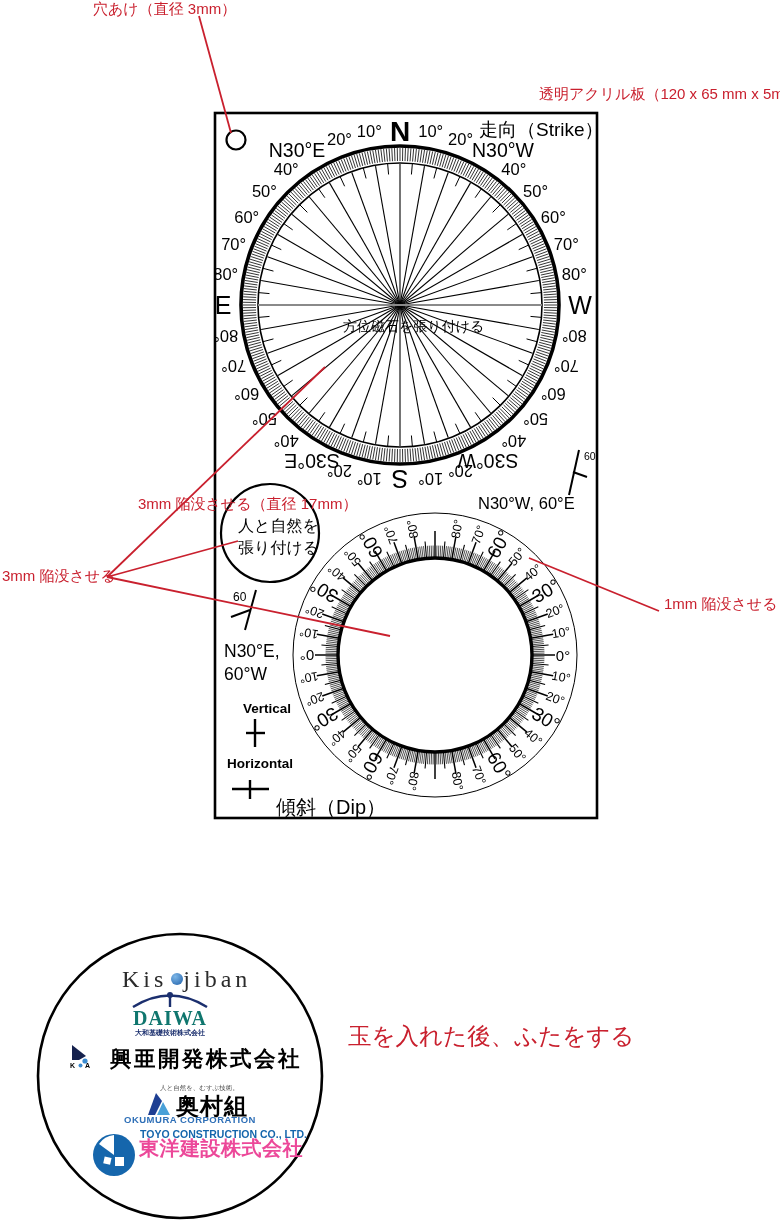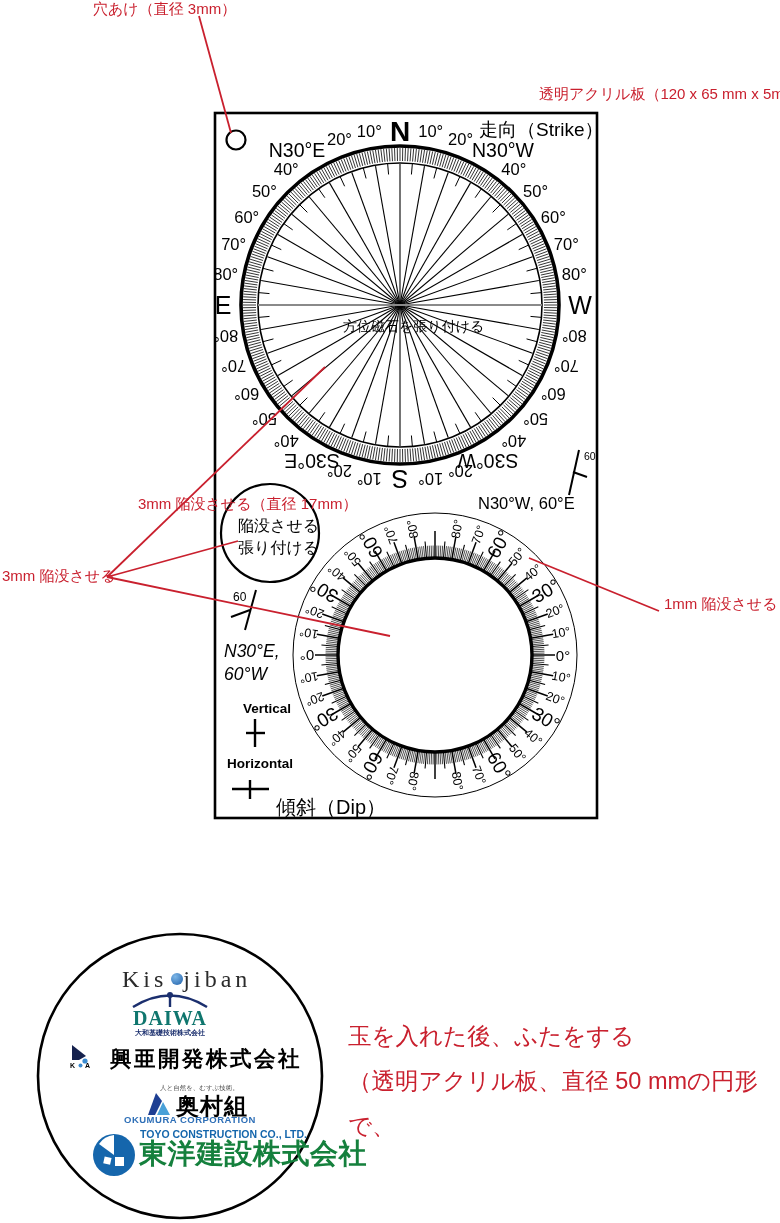--- a/index.html
+++ b/index.html
@@ -13,38 +13,38 @@
   #t-acrylic{left:539px;top:85px;font-size:15px;}
   #t-strike-title{left:479px;top:117px;font-size:19px;}
   #t-center-note{left:343px;top:318px;font-size:14px;}
   #t-recess17{left:138px;top:495px;font-size:15px;}
   #t-level{left:238px;top:515px;font-size:16px;line-height:22px;white-space:normal;width:90px;}
   #t-recess3{left:2px;top:567px;font-size:15px;}
   #t-recess1{left:664px;top:595px;font-size:15px;}
   #t-reading-upper{left:478px;top:494px;font-size:16.5px;}
   #t-dip60-upper{left:584px;top:450px;font-size:10.5px;}
   #t-dip60-lower{left:233px;top:590px;font-size:12px;}
-  #t-reading-lower{left:224px;top:640px;font-size:17.5px;line-height:23px;white-space:normal;width:80px;font-style:italic;}
+  #t-reading-lower{left:224px;top:640px;font-size:17.5px;line-height:23px;white-space:normal;width:80px;}
   #t-vertical{left:233px;top:701px;font-size:13.5px;font-weight:bold;margin-left:10px;}
   #t-horizontal{left:227px;top:756px;font-size:13.5px;font-weight:bold;}
   #t-dip-title{left:276px;top:794px;font-size:20px;}
   #note{left:348px;top:1014px;font-size:23.5px;line-height:45px;white-space:normal;width:430px;}
   #kisojiban{left:122px;top:966px;font-family:"Liberation Serif","DejaVu Serif",serif;
              font-size:24px;letter-spacing:4px;color:#2b2b2b;}
   #kiso-dot{left:171px;top:973px;width:12px;height:12px;border-radius:50%;
             background:radial-gradient(circle at 35% 30%,#7db7e8,#1f5fa8);}
   #daiwa{left:128px;top:991px;width:84px;text-align:center;}
   #daiwa-name{font-family:"Liberation Serif","DejaVu Serif",serif;font-weight:bold;
               font-size:20px;color:#0f766e;letter-spacing:1px;line-height:20px;}
   #daiwa-sub{font-size:7px;color:#1b2f6e;letter-spacing:0px;line-height:9px;font-weight:bold;}
   #koa-name{left:110px;top:1044px;font-size:21.5px;font-weight:bold;letter-spacing:2.5px;}
   #okumura-tagline{left:160px;top:1084px;font-size:6.5px;color:#444;}
   #okumura-name{left:176px;top:1091px;font-size:23px;font-weight:bold;letter-spacing:1px;}
   #okumura-en{left:124px;top:1114px;font-size:9.5px;font-weight:bold;color:#2e6fb7;letter-spacing:0.5px;text-align:center;}
-  #toyo-name{left:139px;top:1135px;font-size:28px;font-weight:bold;color:#15803d;letter-spacing:0.5px;}
+  #toyo-name{left:139px;top:1135px;font-size:20px;font-weight:bold;color:#ec4899;letter-spacing:0.5px;}
   #toyo-en{left:140px;top:1128px;font-size:10.5px;font-weight:bold;color:#1566ac;text-align:center;}
 </style>
 </head>
 <body>
 
 <svg id="main-svg" width="780" height="1223" viewBox="0 0 780 1223">
 
   <rect x="215" y="113" width="382" height="705" fill="none" stroke="#000" stroke-width="2.6"></rect>
 
   <circle cx="236" cy="140" r="9.5" fill="none" stroke="#000" stroke-width="2.2"></circle>
@@ -957,37 +957,36 @@
 
 <div class="abs red" id="t-drill">穴あけ（直径 3mm）</div>
 <div class="abs red" id="t-acrylic">透明アクリル板（120 x 65 mm x 5mm厚）</div>
 <div class="abs red" id="t-recess17">3mm 陥没させる（直径 17mm）</div>
 <div class="abs red" id="t-recess3">3mm 陥没させる</div>
 <div class="abs red" id="t-recess1">1mm 陥没させる</div>
 
 <div class="abs" id="t-strike-title">走向（Strike）</div>
 <div class="abs" id="t-center-note">方位磁石を張り付ける</div>
 <div class="abs" id="t-level">
-  <div>陥没させる</div>
+  <div>人と自然を</div>
   <div>張り付ける</div>
 </div>
 <div class="abs" id="t-reading-upper">N30°W, 60°E</div>
 <div class="abs" id="t-dip60-upper">60</div>
 <div class="abs" id="t-dip60-lower">60</div>
 <div class="abs" id="t-reading-lower">
   <div>N30°E,</div>
   <div>60°W</div>
 </div>
 <div class="abs" id="t-vertical">Vertical</div>
 <div class="abs" id="t-horizontal">Horizontal</div>
 <div class="abs" id="t-dip-title">傾斜（Dip）</div>
 
 <div class="abs red" id="note">
   <div>玉を入れた後、ふたをする</div>
-  <div>（透明アクリル板、直径 50 mmの円形で、</div>
 </div>
 
 <div class="abs" id="kisojiban"><span>Kis</span><span style="visibility:hidden">o</span><span>jiban</span></div>
 <div class="abs" id="kiso-dot"></div>
 
 <div class="abs" id="daiwa">
   <svg width="84" height="17" style="position:static;display:block">
     <path d="M5,16 Q42,-7 79,16" fill="none" stroke="#1b2f6e" stroke-width="2.4"></path>
     <circle cx="42" cy="4" r="3" fill="#1b2f6e"></circle>
     <line x1="42" y1="6" x2="42" y2="16" stroke="#1b2f6e" stroke-width="2.4"></line>

